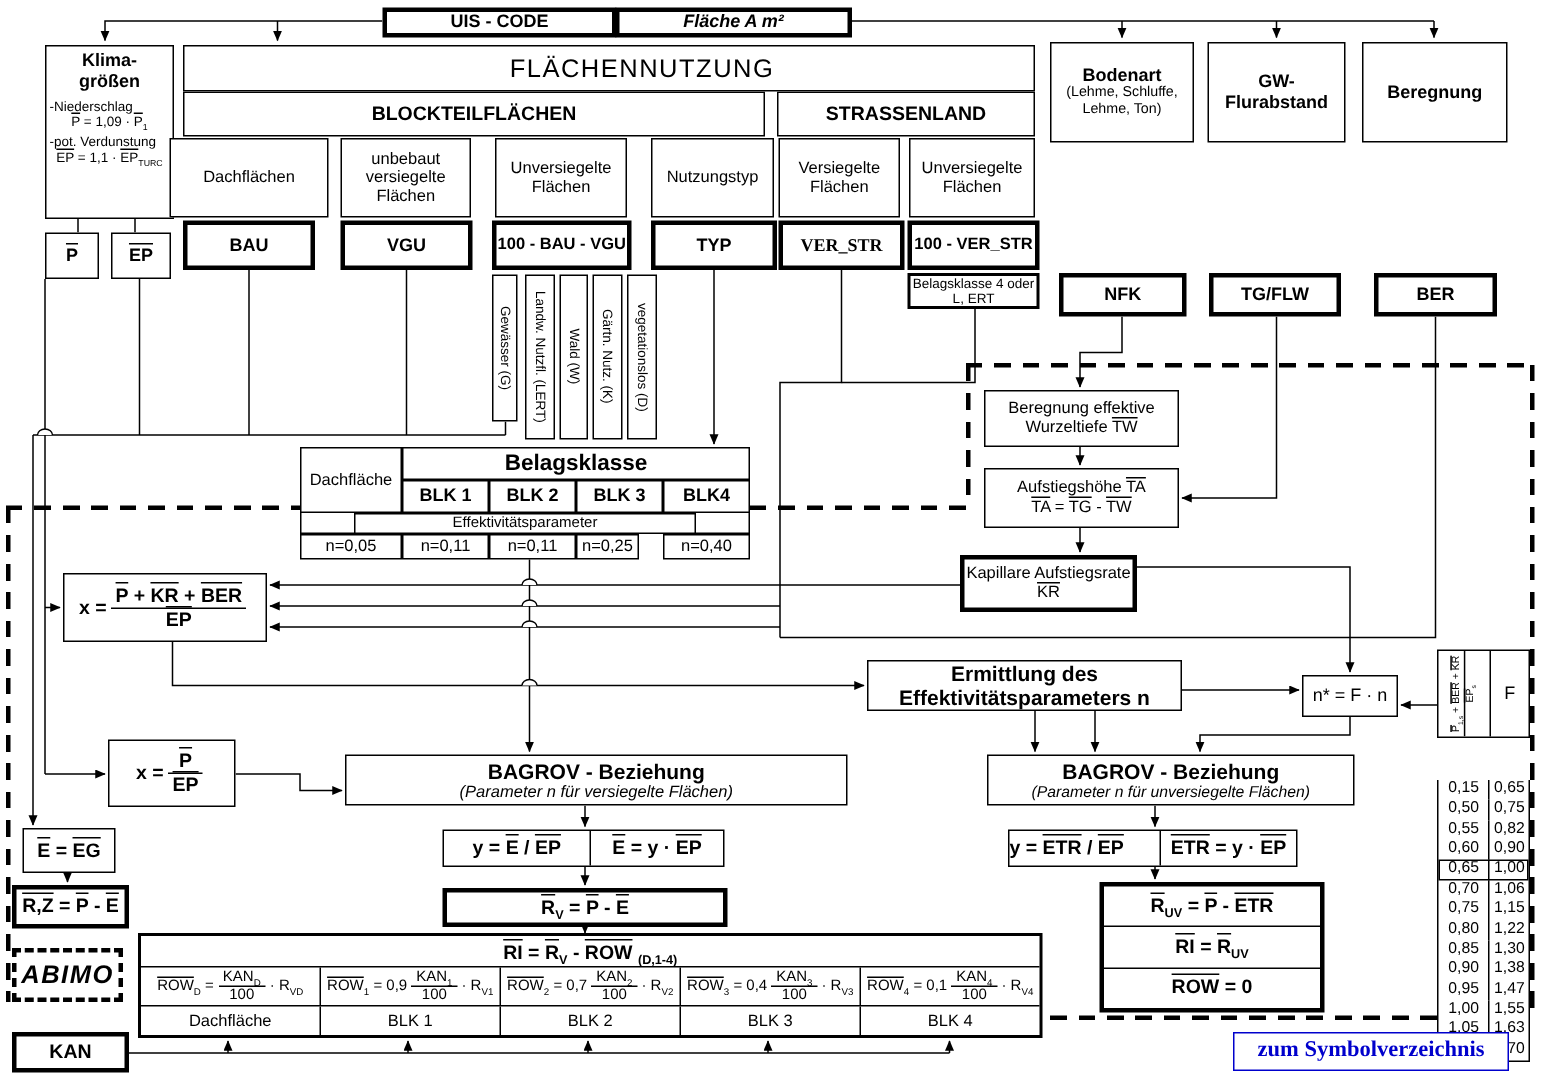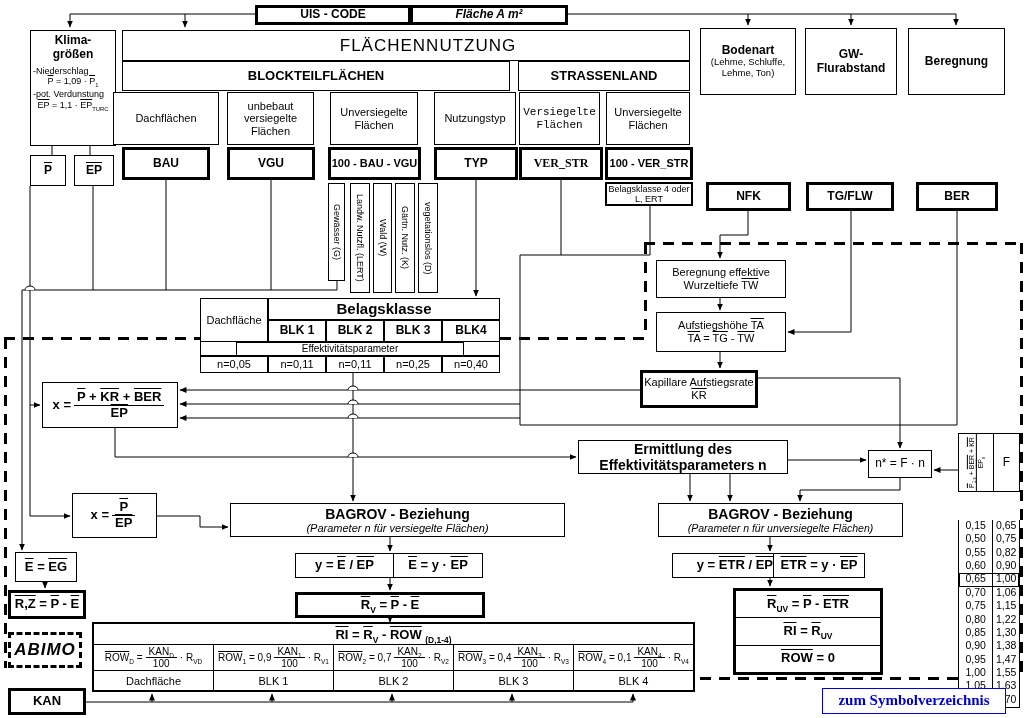--- a/index.html
+++ b/index.html
@@ -144,21 +144,21 @@
     </div>
   <div class="box" style="left:227px;top:92px;width:87px;height:53px;padding:0 4px;">
       <span>unbebaut versiegelte Flächen</span>
     </div>
   <div class="box" style="left:330px;top:92px;width:88px;height:53px;padding:0 4px;">
       <span>Unversiegelte Flächen</span>
     </div>
   <div class="box" style="left:434px;top:92px;width:82px;height:53px;">
       <span>Nutzungstyp</span>
     </div>
-  <div class="box" style="left:519px;top:92px;width:81px;height:53px;padding:0 4px;font-family:Liberation Mono, monospace;">
+  <div class="box" style="left:519px;top:92px;width:81px;height:53px;padding:0 4px;">
       <span>Versiegelte Flächen</span>
     </div>
   <div class="box" style="left:606px;top:92px;width:84px;height:53px;padding:0 4px;">
       <span>Unversiegelte Flächen</span>
     </div>
 
   <div class="box bd3 b" style="left:122px;top:147px;width:88px;height:33px;font-size:12px;">
       <span>BAU</span>
     </div>
   <div class="box bd3 b" style="left:227px;top:147px;width:88px;height:33px;font-size:12px;">
@@ -241,21 +241,21 @@
     </div>
   <div class="box" style="left:200px;top:356px;width:68px;height:17px;">
       <span>n=0,05</span>
     </div>
   <div class="box" style="left:268px;top:356px;width:58px;height:17px;">
       <span>n=0,11</span>
     </div>
   <div class="box" style="left:326px;top:356px;width:58px;height:17px;">
       <span>n=0,11</span>
     </div>
-  <div class="box" style="left:384px;top:356px;width:58px;height:17px;">
+  <div class="box" style="left:384px;top:356px;width:42px;height:17px;">
       <span>n=0,25</span>
     </div>
   <div class="box" style="left:442px;top:356px;width:58px;height:17px;">
       <span>n=0,40</span>
     </div>
 
   <div class="box" style="left:656px;top:260px;width:130px;height:38px;">
     <span>Beregnung effektive</span>
     <span>Wurzeltiefe <span class="ov">TW</span></span>
   </div>
@@ -374,21 +374,21 @@
   </div>
   <div class="box bd3 b" style="left:295px;top:592px;width:190px;height:26px;font-size:13px;">
       <span><span class="ov">R</span><sub>V</sub> = <span class="ov">P</span> - <span class="ov">E</span></span>
     </div>
 
   <div class="box" style="left:658px;top:503px;width:245px;height:34px;">
     <span class="b" style="font-size:14px;">BAGROV - Beziehung</span>
     <span class="i" style="font-size:10.5px;">(Parameter n für unversiegelte Flächen)</span>
   </div>
   <div class="box row b" style="left:672px;top:553px;width:193px;height:25px;font-size:13px;padding:0;">
-    <div style="width:100px;border-right:1px solid #000;height:100%;display:flex;align-items:center;justify-content:flex-end;">
+    <div style="width:100px;border-right:1px solid #000;height:100%;display:flex;align-items:center;justify-content:flex-start;">
         <span>y = <span class="ov">ETR</span> / <span class="ov">EP</span></span>
       </div>
     <div style="flex:1;height:100%;display:flex;align-items:center;justify-content:center;">
         <span><span class="ov">ETR</span> = y · <span class="ov">EP</span></span>
       </div>
   </div>
   <div class="box bd3 b" style="left:733px;top:588px;width:150px;height:87px;padding:0;justify-content:stretch;font-size:13px;">
     <div style="flex:1;display:flex;align-items:center;justify-content:center;border-bottom:1px solid #000;width:100%;">
         <span><span class="ov">R</span><sub>UV</sub> = <span class="ov">P</span> - <span class="ov">ETR</span></span>
       </div>

